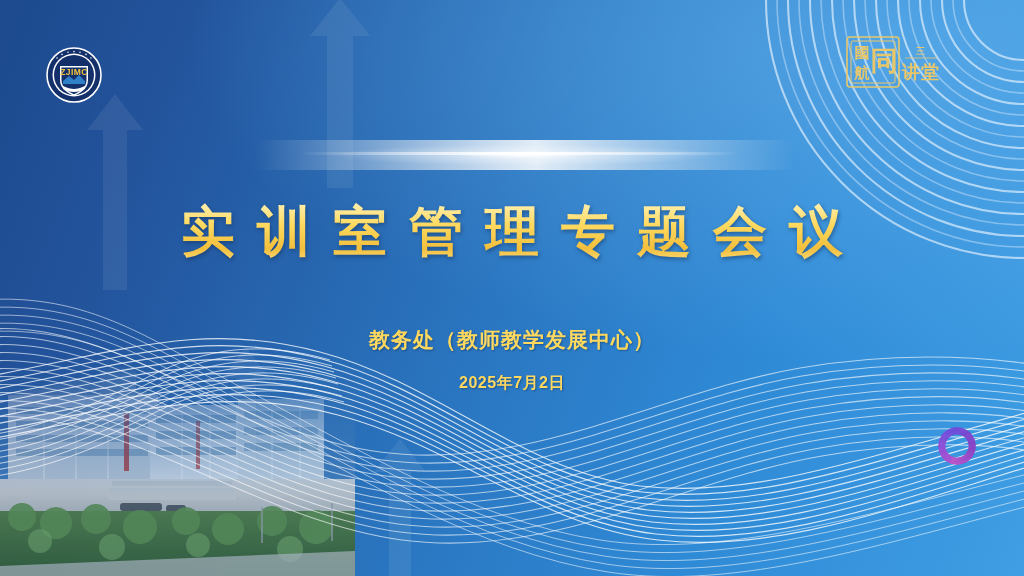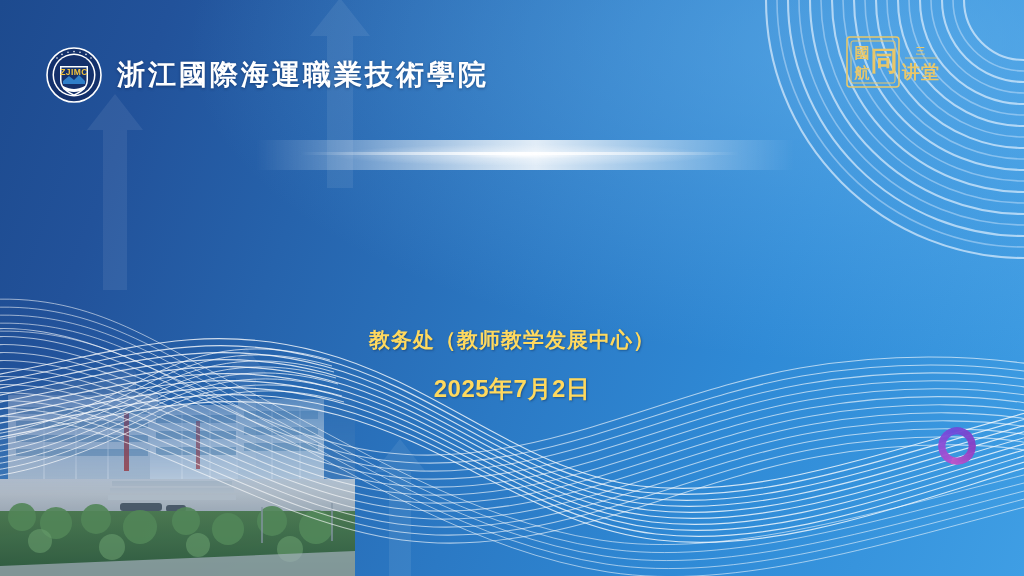--- a/index.html
+++ b/index.html
@@ -84,21 +84,21 @@
   .subtitle{
     position:absolute;left:0;right:0;top:326px;
     text-align:center;
     font-size:21px;font-weight:700;letter-spacing:1px;
     color:#ffd95e;
     text-shadow:1px 1px 2px rgba(16,48,92,.5);
   }
   .date{
     position:absolute;left:0;right:0;top:373px;
     text-align:center;
-    font-size:24px;font-weight:700;letter-spacing:.5px;
+    font-size:16px;font-weight:700;letter-spacing:.5px;
     color:#ffd95e;
     text-shadow:1px 1px 2px rgba(16,48,92,.5);
   }
 </style>
 </head>
 <body>
 
 <div class="slide">
 
   <div class="layer">
@@ -306,21 +306,20 @@
           <circle cx="28" cy="4.6" r=".8"></circle>
             <circle cx="34" cy="5.2" r=".8"></circle>
           <circle cx="22" cy="5.2" r=".8"></circle>
             <circle cx="40" cy="7.4" r=".8"></circle>
           <circle cx="16" cy="7.4" r=".8"></circle>
             <circle cx="45" cy="11" r=".8"></circle>
           <circle cx="11" cy="11" r=".8"></circle>
         </g>
       </svg>
     </span>
-    <span class="school-name">浙江國際海運職業技術學院</span>
   </div>
 
   <div class="seal">
     <svg width="96" height="56" viewBox="0 0 96 56" aria-hidden="true">
       <g stroke="#e8c76a" fill="none" stroke-width="1.6">
         <rect x="2" y="3" width="52" height="50" rx="3"></rect>
         <rect x="6" y="7" width="44" height="42" rx="2" stroke-width="1"></rect>
       </g>
       <g fill="#e8c76a" font-family="DejaVu Serif, serif" font-weight="bold">
         <text x="17" y="24" font-size="15" text-anchor="middle">國</text>
@@ -328,16 +327,17 @@
         <text x="39" y="36" font-size="27" text-anchor="middle">同</text>
         <text x="76" y="20" font-size="9" text-anchor="middle" letter-spacing="1">三</text>
         <text x="76" y="44" font-size="18" text-anchor="middle" letter-spacing="1">讲堂</text>
       </g>
       <g stroke="#e8c76a" stroke-width="1" opacity=".8">
         <line x1="60" y1="24" x2="92" y2="24"></line>
       </g>
     </svg>
   </div>
 
+  <div class="title">实训室管理专题会议</div>
   <div class="subtitle">教务处（教师教学发展中心）</div>
   <div class="date">2025年7月2日</div>
 
 </div>
 
 </body></html>

